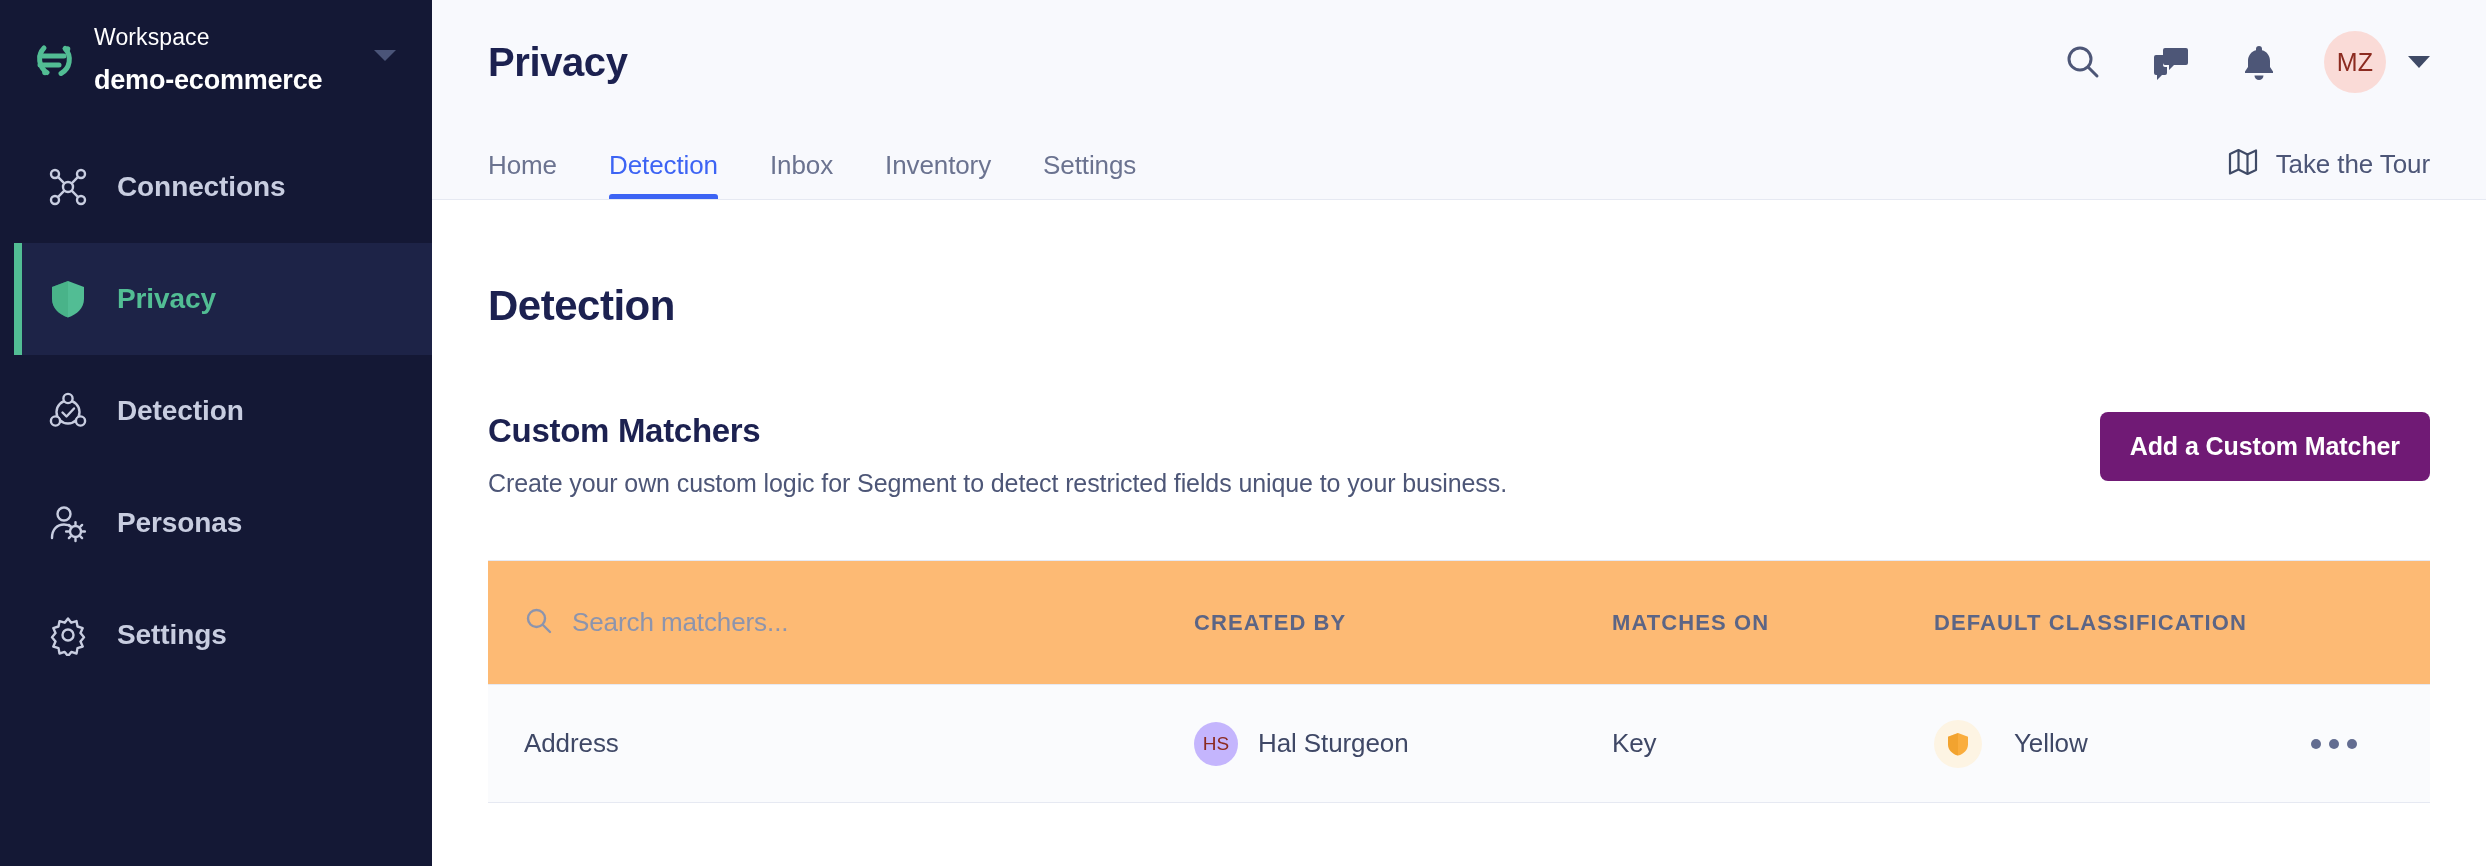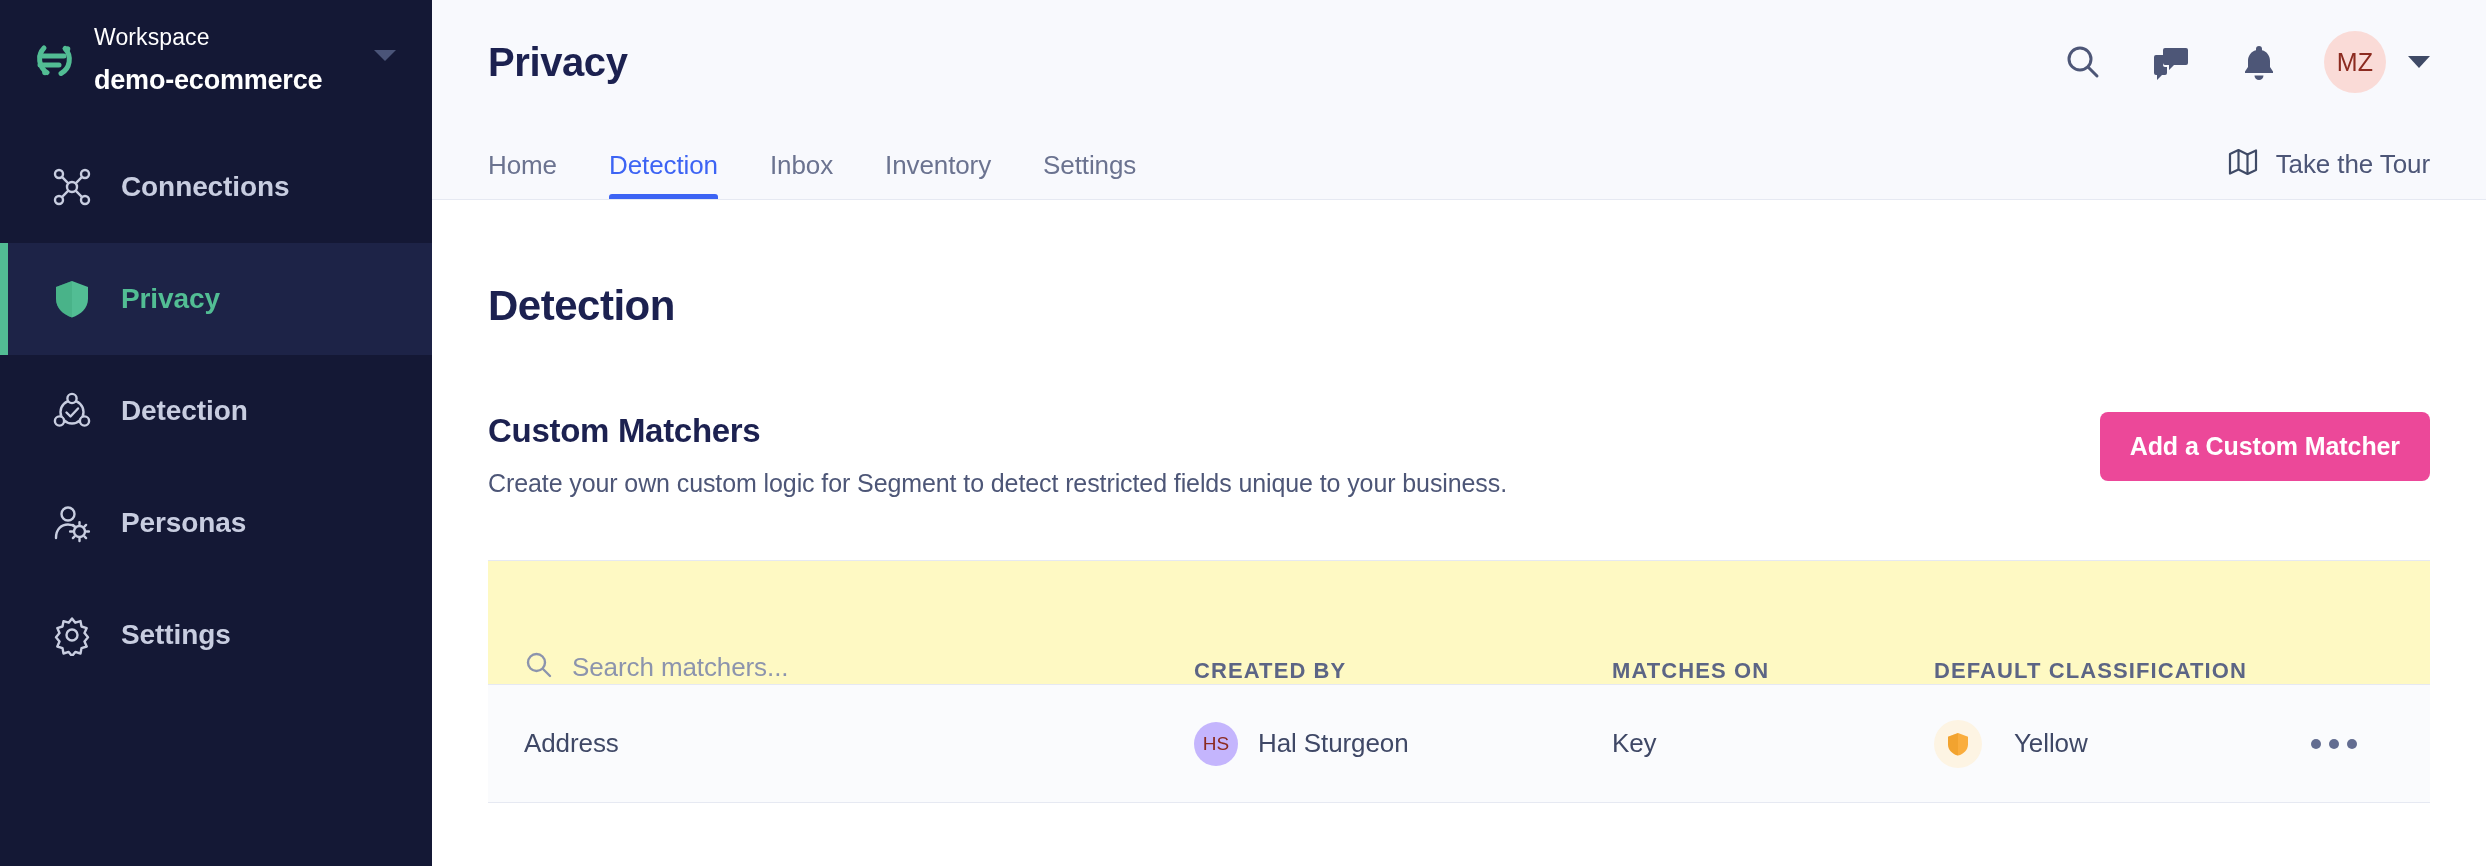--- a/index.html
+++ b/index.html
@@ -63,24 +63,25 @@
     border-top: 11px solid #4a5478;
     align-self: flex-start;
     margin-top: 26px;
   }
 
   .nav { display: flex; flex-direction: column; margin-top: 12px; }
   .nav-item {
     display: flex;
     align-items: center;
     height: 112px;
-    padding-left: 49px;
+    padding-left: 31px;
     gap: 26px;
     position: relative;
     cursor: pointer;
+    margin-left: 14px;
   }
   .nav-item .nav-icon {
     width: 46px; height: 46px;
     flex: 0 0 46px;
     display: flex; align-items: center; justify-content: center;
   }
   .nav-item .nav-label {
     font-size: 28px;
     font-weight: 700;
     color: #c8cde0;
@@ -215,43 +216,43 @@
     letter-spacing: -.3px;
   }
   .sub-desc {
     margin-top: 19px;
     font-size: 25px;
     color: #4d5677;
     letter-spacing: -.1px;
   }
   .primary-btn {
     margin-left: auto;
-    background: #ec4899;
+    background: #701a75;
     color: #ffffff;
     border: none;
     border-radius: 8px;
     font-size: 25px;
     font-weight: 700;
     padding: 20px 30px;
     cursor: pointer;
     font-family: "Liberation Sans", sans-serif;
     letter-spacing: -.1px;
     white-space: nowrap;
   }
 
   .table {
     margin-top: 62px;
     width: 100%;
     border-top: 1px solid #e6e9f2;
   }
   .thead {
     display: flex;
-    align-items: flex-end;
+    align-items: center;
     height: 124px;
-    background: #fef9c3;
+    background: #fdba74;
     border-bottom: 1px solid #e6e9f2;
     padding: 0 36px;
   }
   .col-name { width: 670px; flex: 0 0 670px; display: flex; align-items: center; gap: 18px; }
   .col-created { width: 418px; flex: 0 0 418px; }
   .col-matches { width: 322px; flex: 0 0 322px; }
   .col-class { flex: 1; }
   .col-actions { width: 120px; flex: 0 0 120px; display: flex; justify-content: center; }
 
   .search-input {

